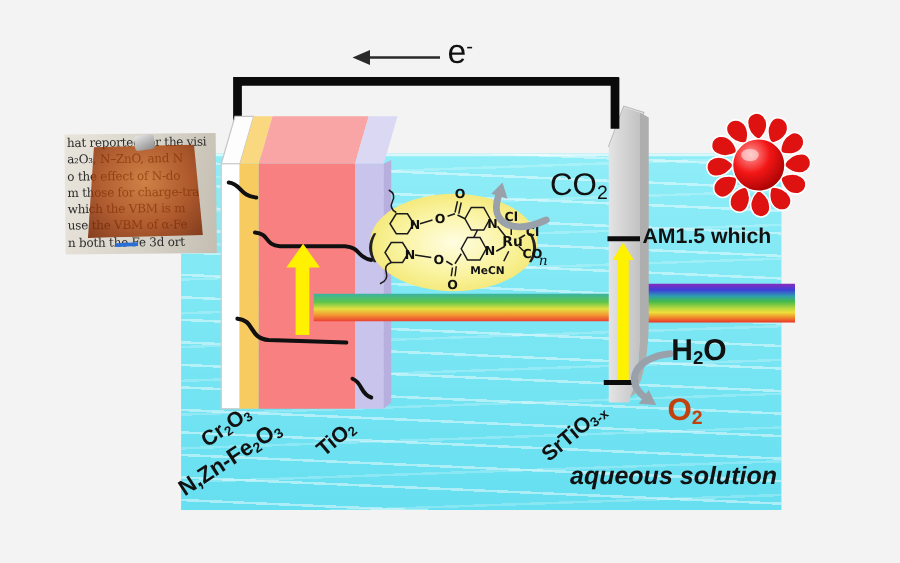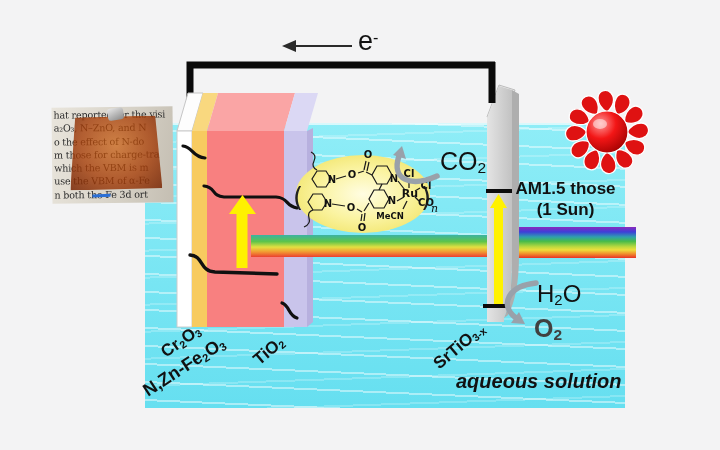--- a/index.html
+++ b/index.html
@@ -33,24 +33,24 @@
   .metal{font:bold 11px "DejaVu Sans",sans-serif;fill:#111;}
   .brak{font:26px "DejaVu Sans",sans-serif;fill:#222;}
   .rep{font:italic 11px "DejaVu Serif",serif;fill:#111;}
   .mid{text-anchor:middle;}
   
   .lbl{position:absolute;white-space:nowrap;color:#111;}
   .lbl sub{font-size:.62em;vertical-align:-.22em;}
   .lbl sup{font-size:.6em;vertical-align:.45em;}
   #lbl-electron{left:358px;top:26px;font-size:27px;font-weight:500;}
   #lbl-products{left:343px;top:123px;font-size:23px;font-weight:700;color:#f21111;letter-spacing:-.5px;}
-  #lbl-co2{left:440px;top:147px;font-size:25px;font-weight:500;}
+  #lbl-co2{left:440px;top:134px;font-size:25px;font-weight:500;}
   #lbl-light{left:503px;top:178px;width:125px;text-align:center;font-size:17px;font-weight:600;line-height:21px;}
-  #lbl-h2o{left:537px;top:267px;font-size:24px;font-weight:400;margin-top:13px;}
-  #lbl-o2{left:534px;top:314px;font-size:25px;font-weight:600;color:#404040;}
+  #lbl-h2o{left:537px;top:267px;font-size:24px;font-weight:700;}
+  #lbl-o2{left:534px;top:314px;font-size:25px;font-weight:600;color:#c2410c;}
   #lbl-aqueous{left:456px;top:370px;font-size:20px;font-weight:600;font-style:italic;}
   .rot{font-size:17px;font-weight:600;transform-origin:left center;}
   #lbl-cr2o3{left:163px;top:344px;transform:rotate(-35deg);}
   #lbl-nznfe{left:145px;top:382px;font-size:18px;transform:rotate(-33deg);}
   #lbl-tio2{left:256px;top:352px;transform:rotate(-40deg);}
   #lbl-srtio3x{left:436px;top:356px;transform:rotate(-40deg);}
 </style>
 </head>
 <body>
 
@@ -227,22 +227,21 @@
       <polygon points="525,324 511,323 519,312" fill="#99a1aa"></polygon>
     </g>
   </svg>
 
   <div class="lbl" id="lbl-electron"><span>e</span><sup>-</sup></div>
 
 
   <div class="lbl" id="lbl-co2"><span>CO</span><sub>2</sub></div>
 
   <div class="lbl" id="lbl-light">
-    <div>AM1.5 those</div>
-    <div>(1 Sun)</div>
+    <div>AM1.5 which</div>
   </div>
 
   <div class="lbl" id="lbl-h2o"><span>H</span><sub>2</sub><span>O</span></div>
 
   <div class="lbl" id="lbl-o2"><span>O</span><sub>2</sub></div>
 
   <div class="lbl" id="lbl-aqueous">aqueous solution</div>
 
   <div class="lbl rot" id="lbl-cr2o3"><span>Cr</span><sub>2</sub><span>O</span><sub>3</sub></div>
 

